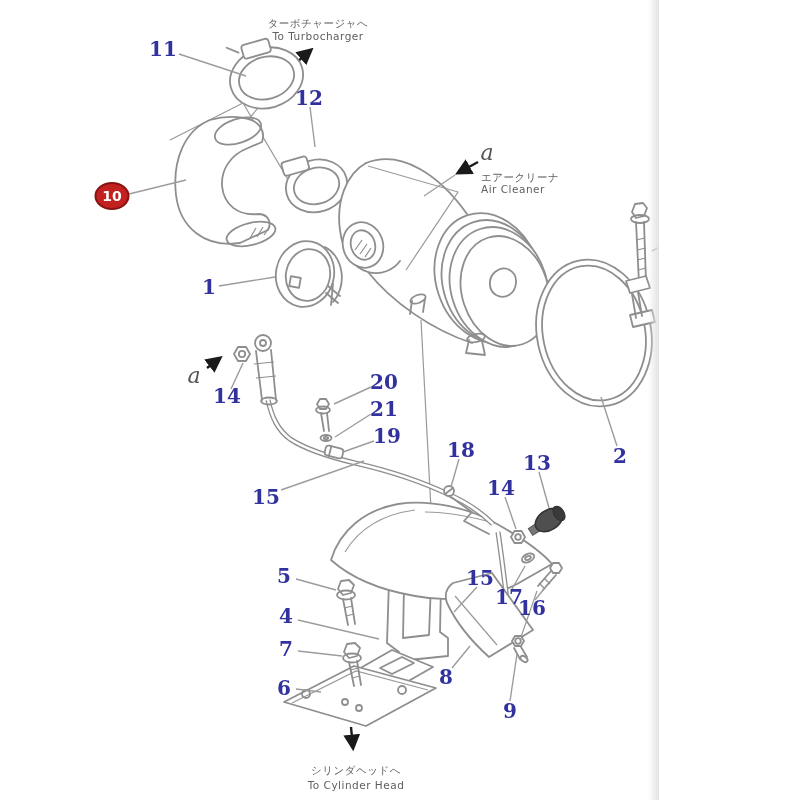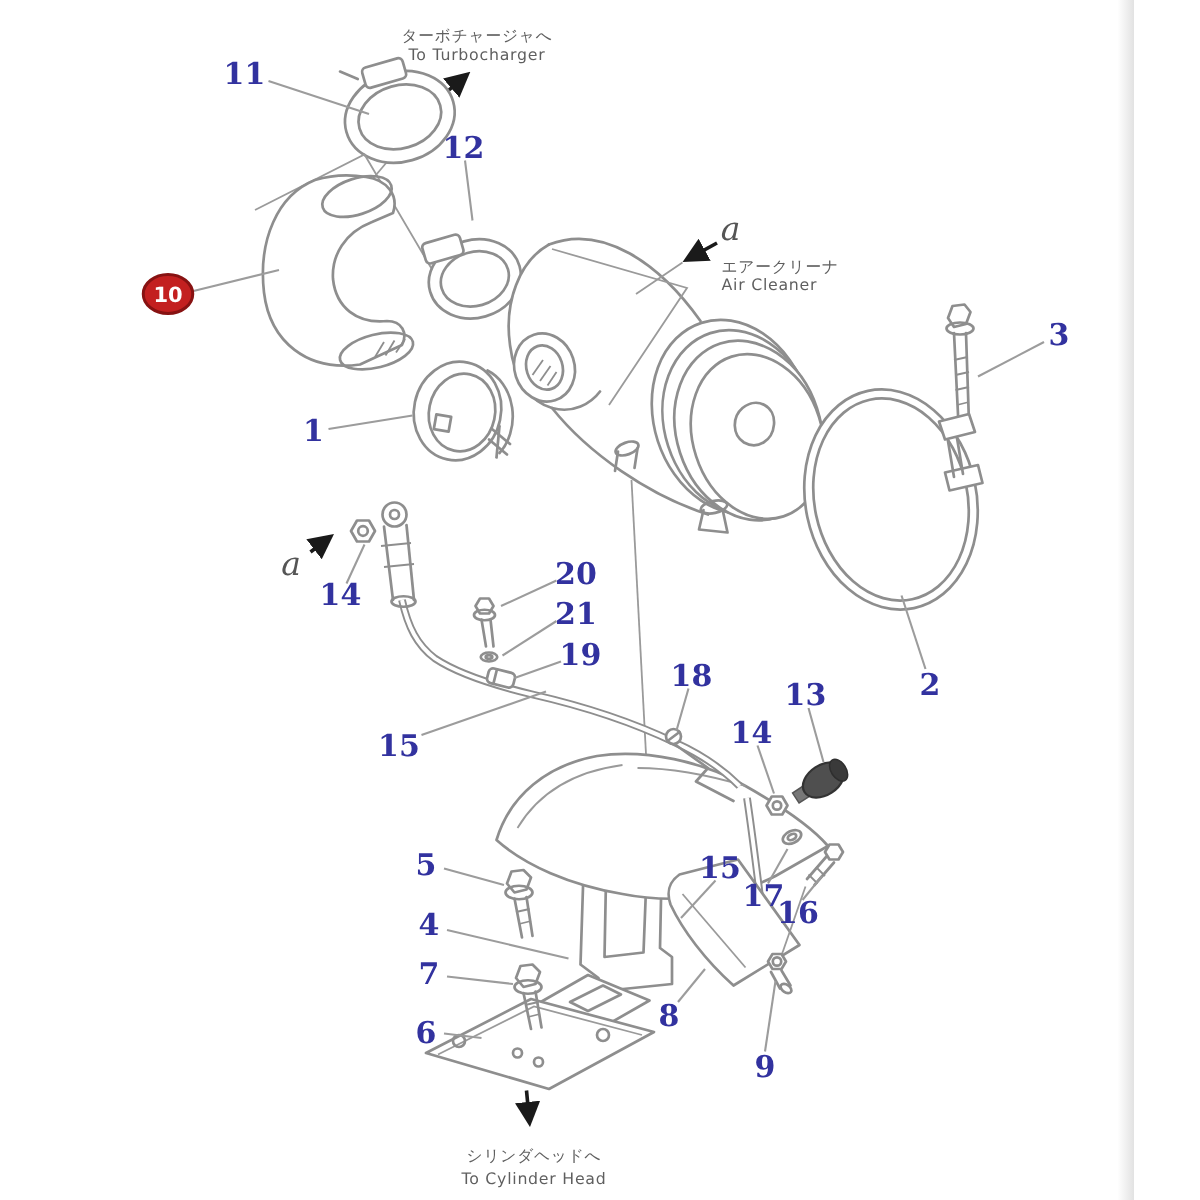--- a/index.html
+++ b/index.html
@@ -1,16 +1,16 @@
 <!DOCTYPE html>
 <html><head>
 <meta charset="utf-8">
 <style>
   html,body{margin:0;padding:0;background:#fff;}
-  #stage{position:relative;width:756px;height:800px;background:#ffffff;overflow:hidden;
+  #stage{position:relative;width:659px;height:800px;background:#ffffff;overflow:hidden;
          font-family:"DejaVu Sans",sans-serif;}
   #stage svg{position:absolute;left:0;top:0;}
   .right-edge{position:absolute;right:0;top:0;width:11px;height:100%;
               background:linear-gradient(to right, rgba(230,230,230,0), #e2e2e2);}
   
   .ln{fill:none;stroke:#8e8e8e;stroke-width:1.8;stroke-linecap:round;stroke-linejoin:round;}
   .lnw{fill:#ffffff;stroke:#8e8e8e;stroke-width:1.8;stroke-linecap:round;stroke-linejoin:round;}
   .thin{fill:none;stroke:#9a9a9a;stroke-width:1.2;}
   .ldr{fill:none;stroke:#9c9c9c;stroke-width:1.4;}
   .blk{fill:none;stroke:#1a1a1a;stroke-width:2.4;}

